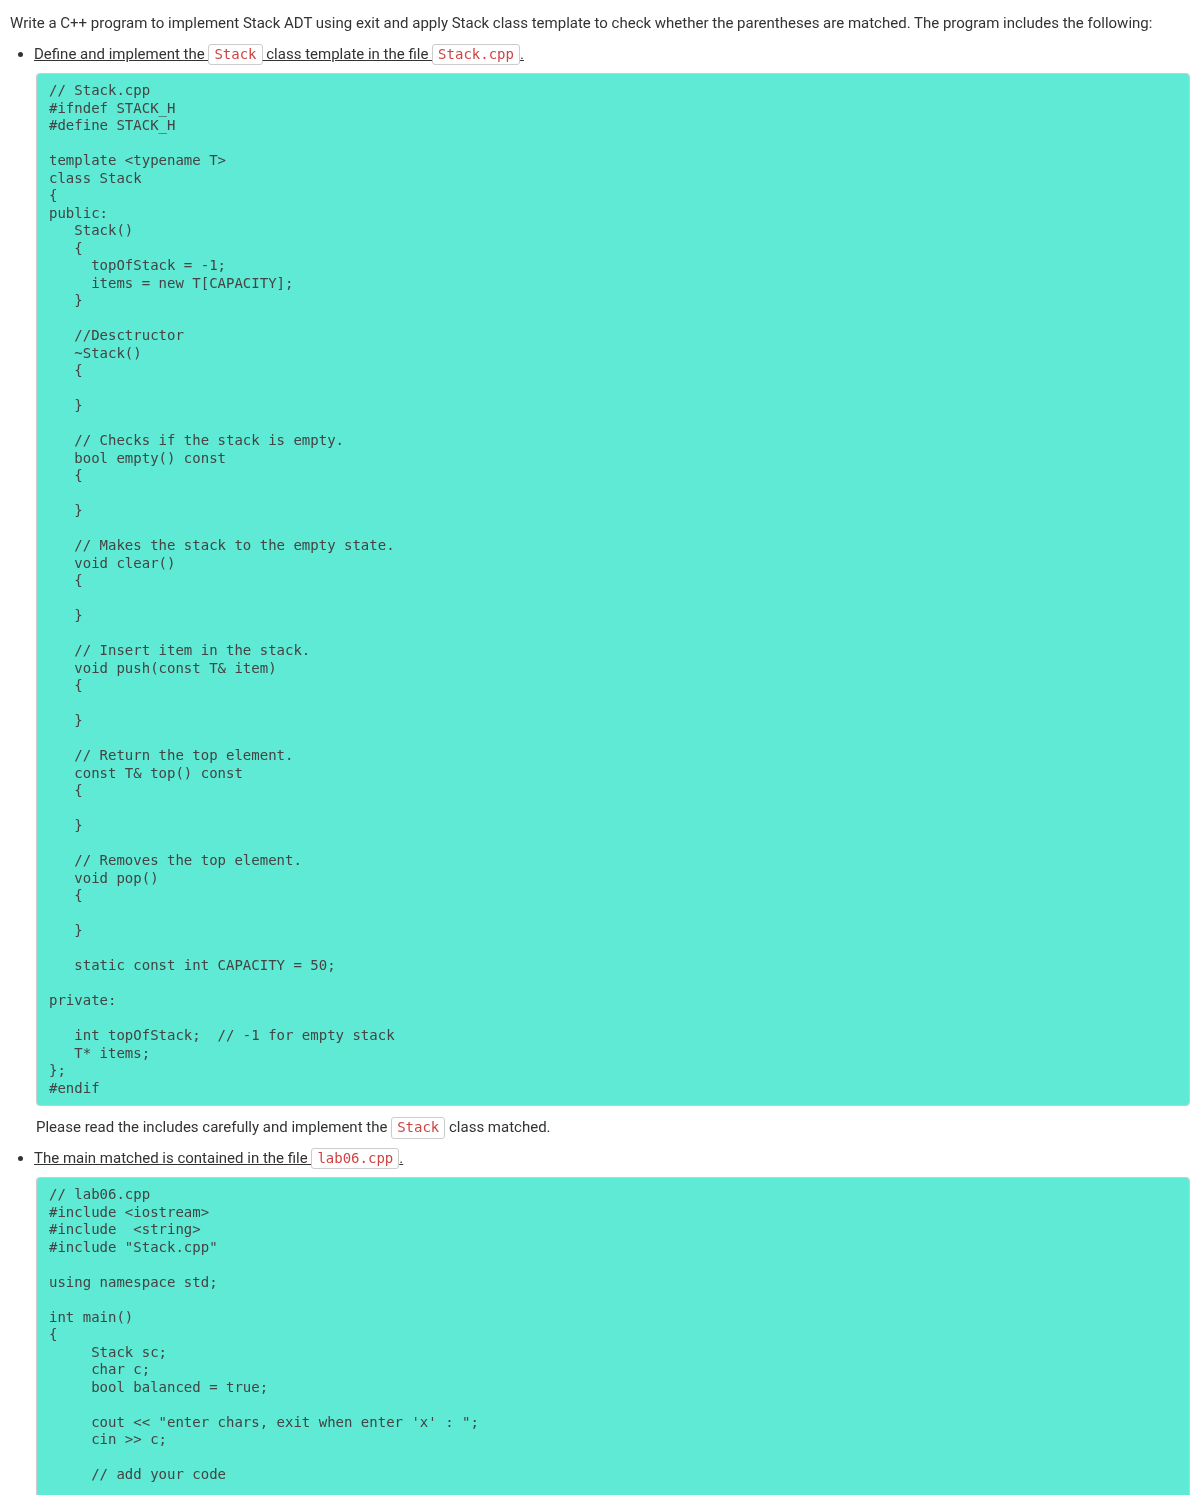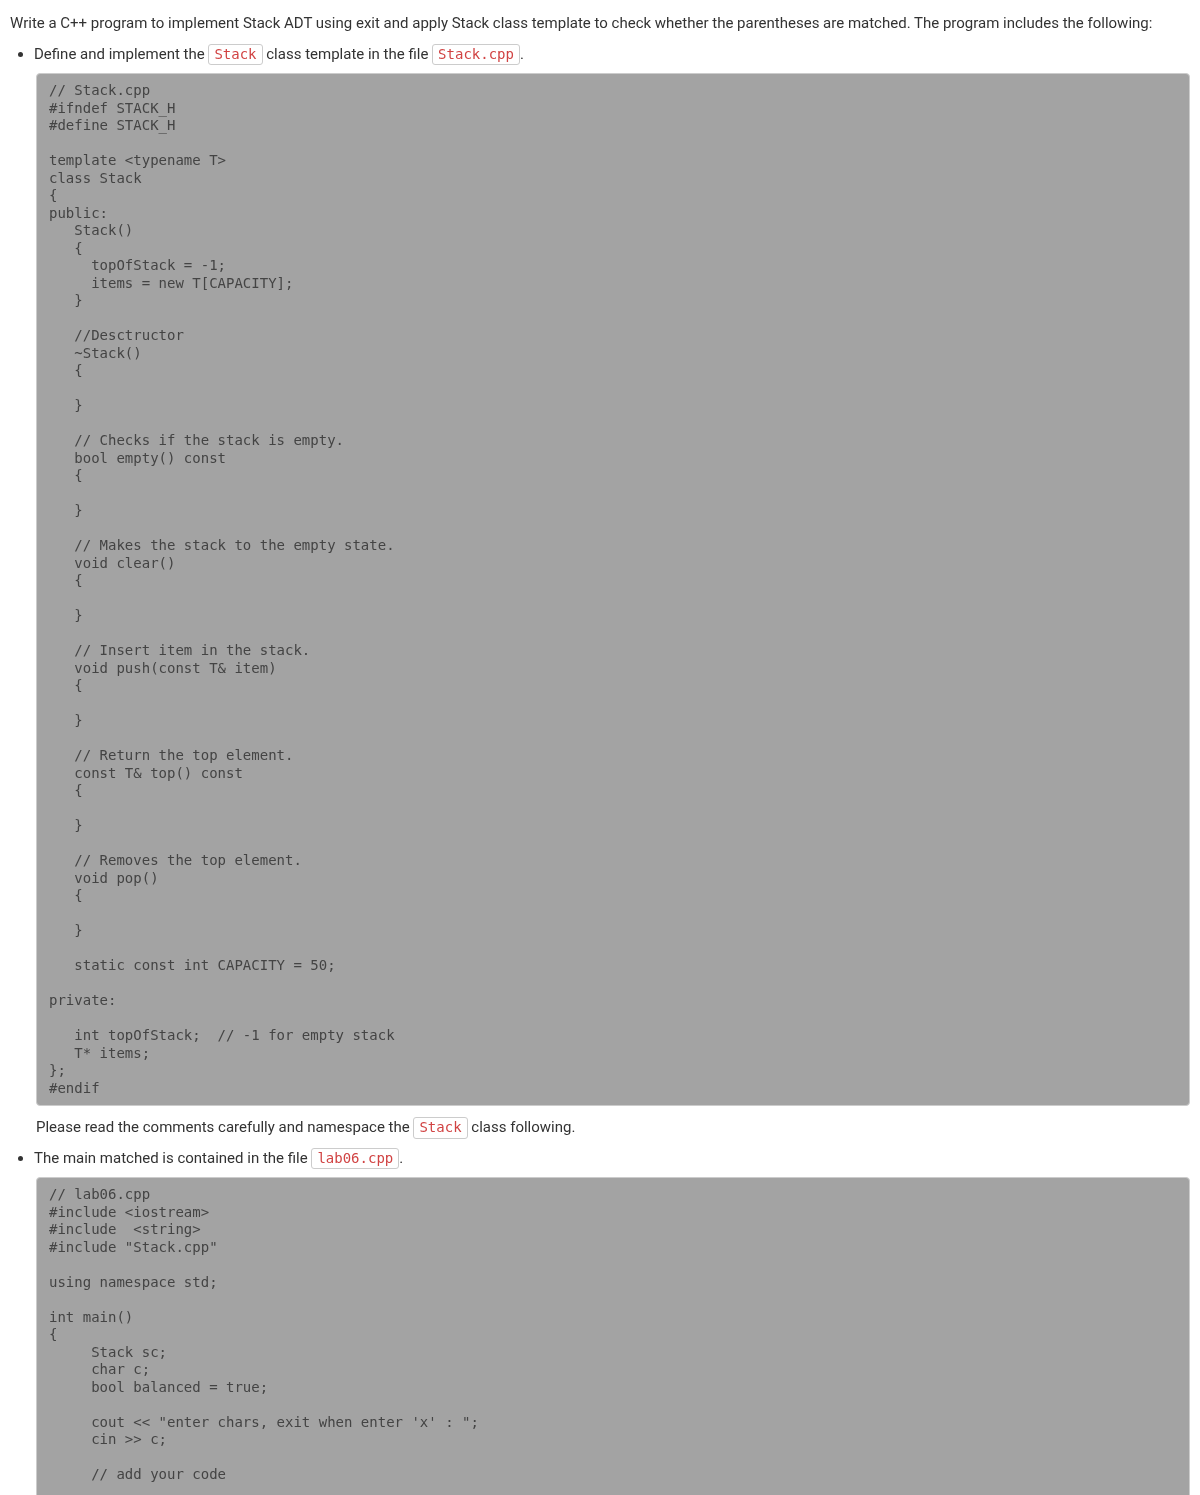--- a/index.html
+++ b/index.html
@@ -14,36 +14,37 @@
   .prose {
     margin: 4px 0 8px 0;
   }
   ul.outer {
     list-style: disc;
     margin: 4px 0;
     padding-left: 24px;
   }
   ul.outer > li {
     margin-bottom: 8px;
+    text-decoration: underline;
   }
   .code-tag {
     display: inline-block;
     border: 1px solid #ccc;
     border-radius: 3px;
     padding: 0 5px;
     font-family: "Lucida Console", Monaco, Consolas, monospace;
     color: #d14343;
     background: #fff;
     font-size: 14px;
     line-height: 1.4;
   }
   pre.codeblock {
     border: 1px solid #ccc;
     border-radius: 4px;
-    background: #a3a3a3;
+    background: #5eead4;
     margin: 6px 0 10px 26px;
     padding: 8px 12px;
     font-family: "Lucida Console", Monaco, Consolas, monospace;
     font-size: 14px;
     line-height: 1.25;
     white-space: pre;
     overflow-x: auto;
     color: #444;
   }
   .indent {
@@ -114,21 +115,21 @@
    static const int CAPACITY = 50;
 
 private:
 
    int topOfStack;  // -1 for empty stack
    T* items;
 };
 #endif</pre>
 
 <div class="prose indent">
-  <span>Please read the comments carefully and namespace the </span><span class="code-tag">Stack</span><span> class following.</span>
+  <span>Please read the includes carefully and implement the </span><span class="code-tag">Stack</span><span> class matched.</span>
 </div>
 
 <ul class="outer">
   <li>
     <span>The main matched is contained in the file </span><span class="code-tag">lab06.cpp</span><span>.</span>
   </li>
 </ul>
 
 <pre class="codeblock">// lab06.cpp
 #include &lt;iostream&gt;

